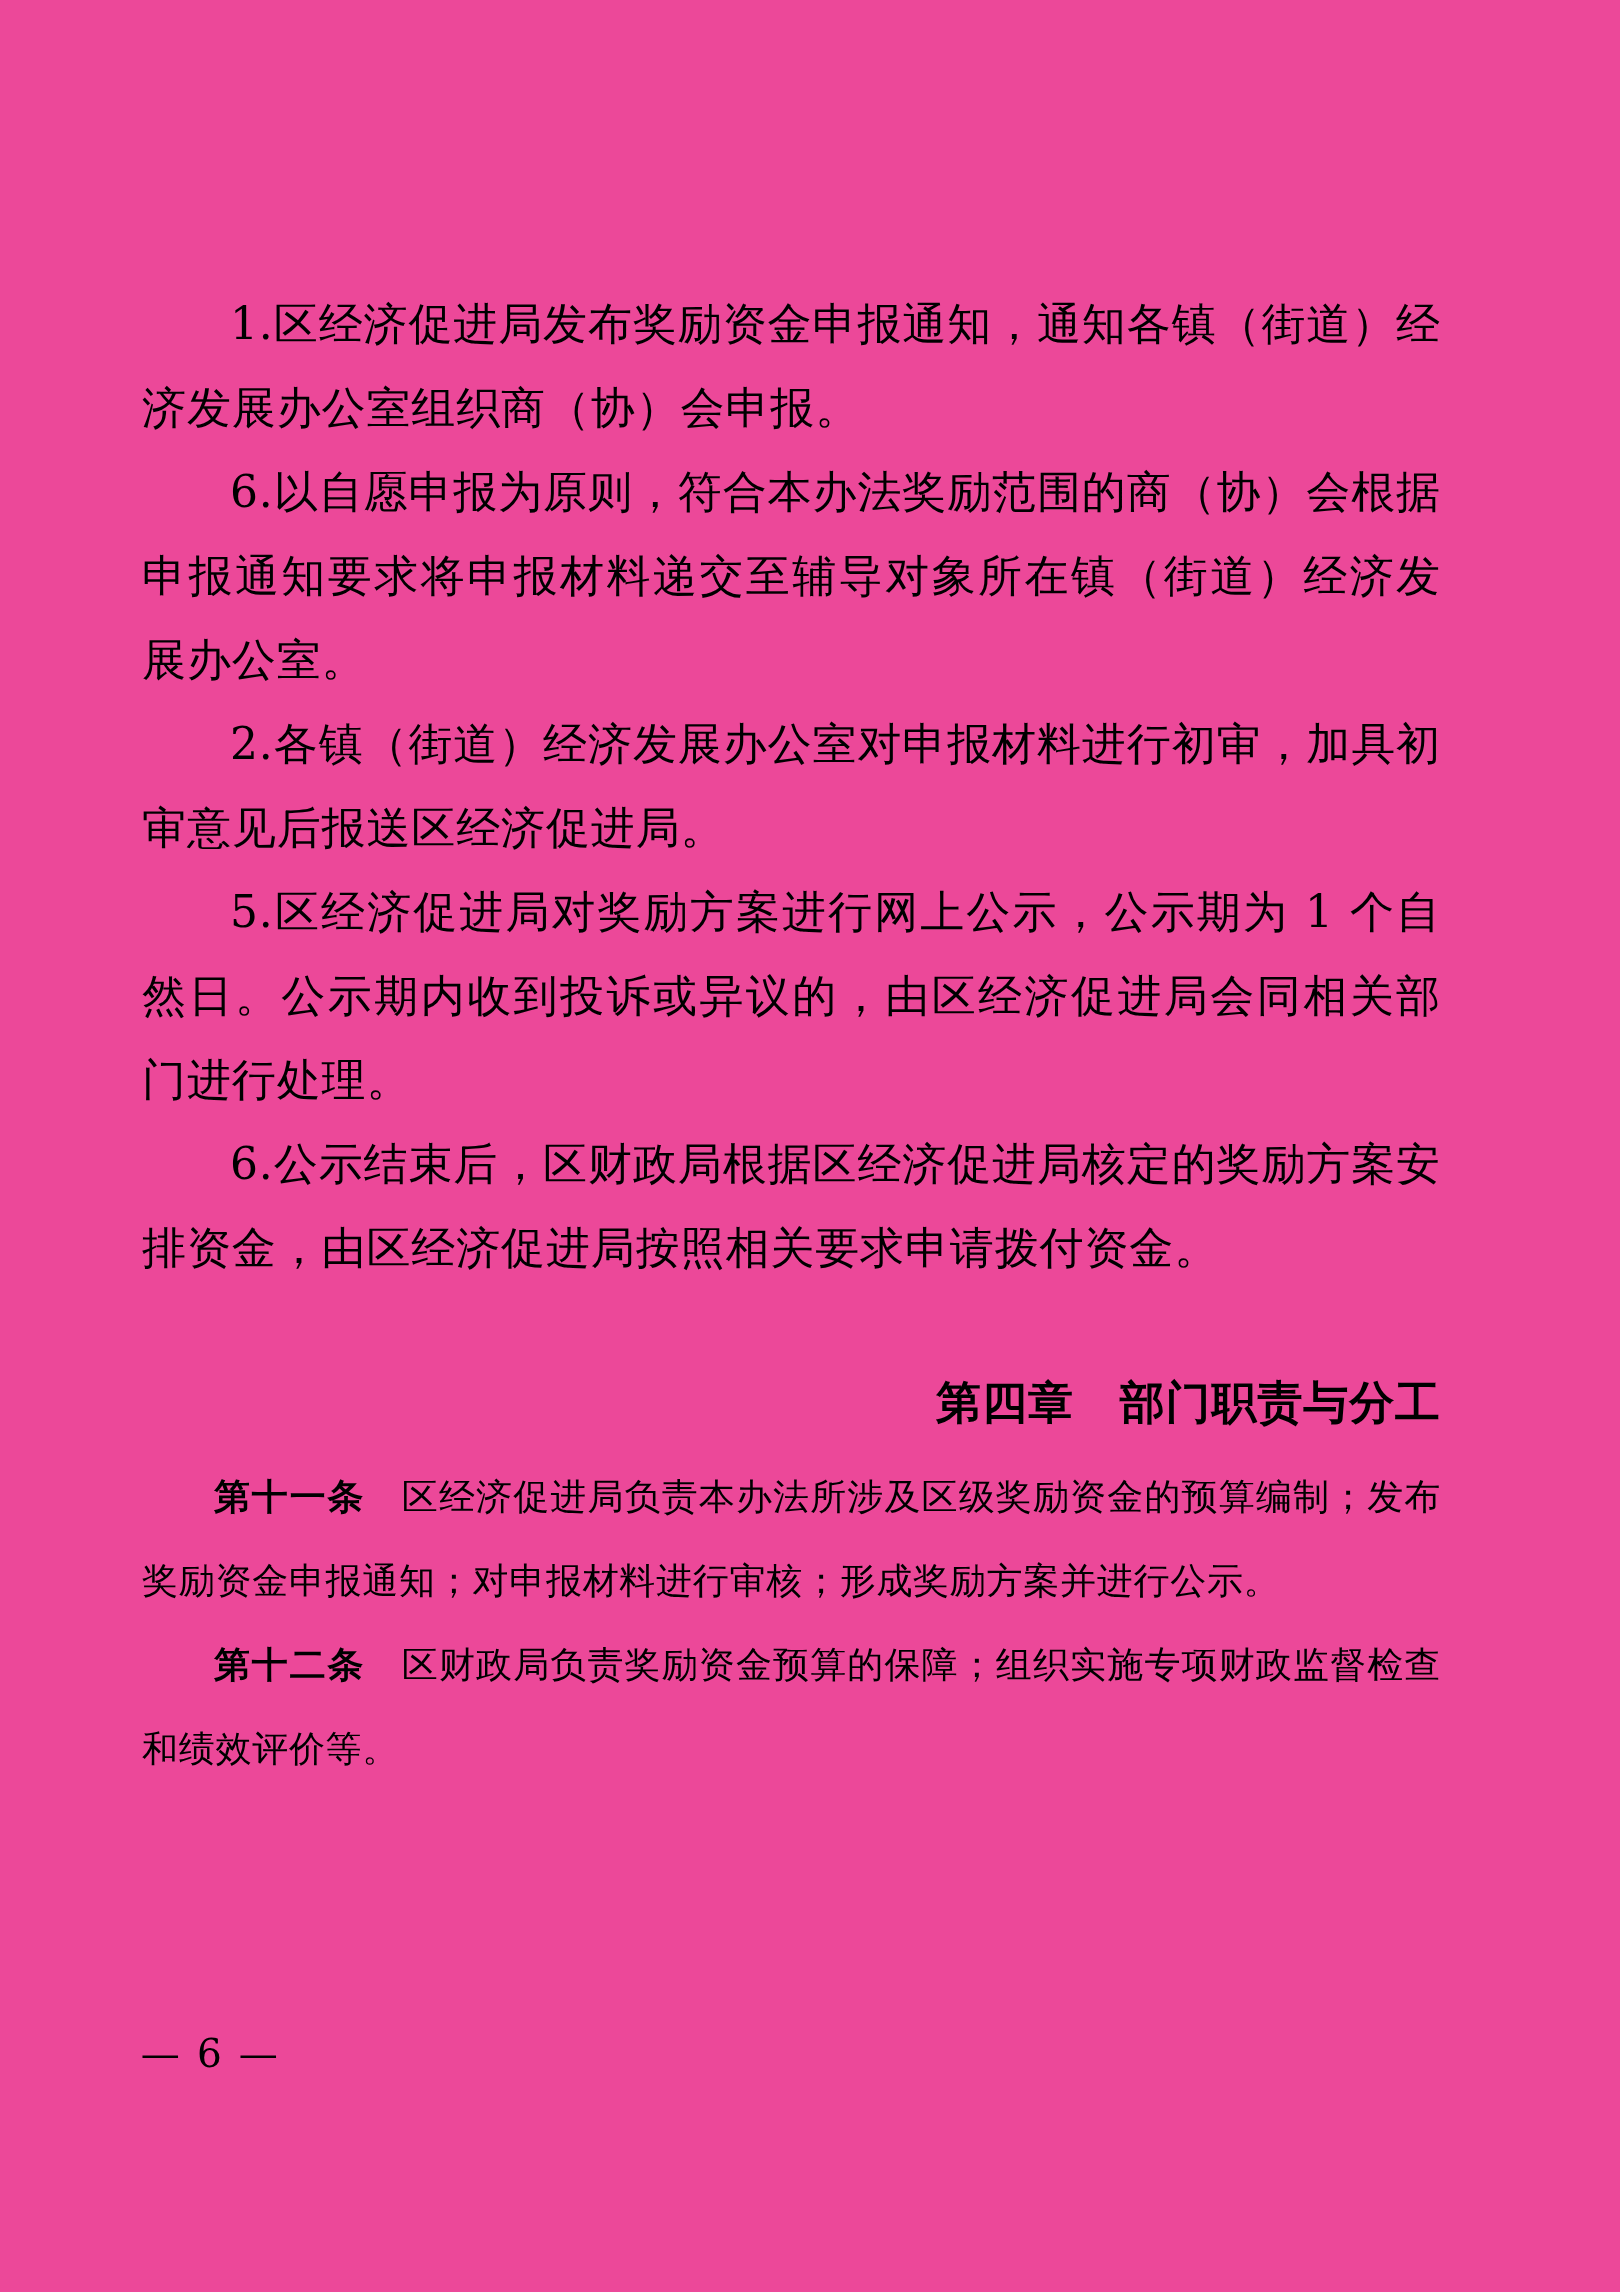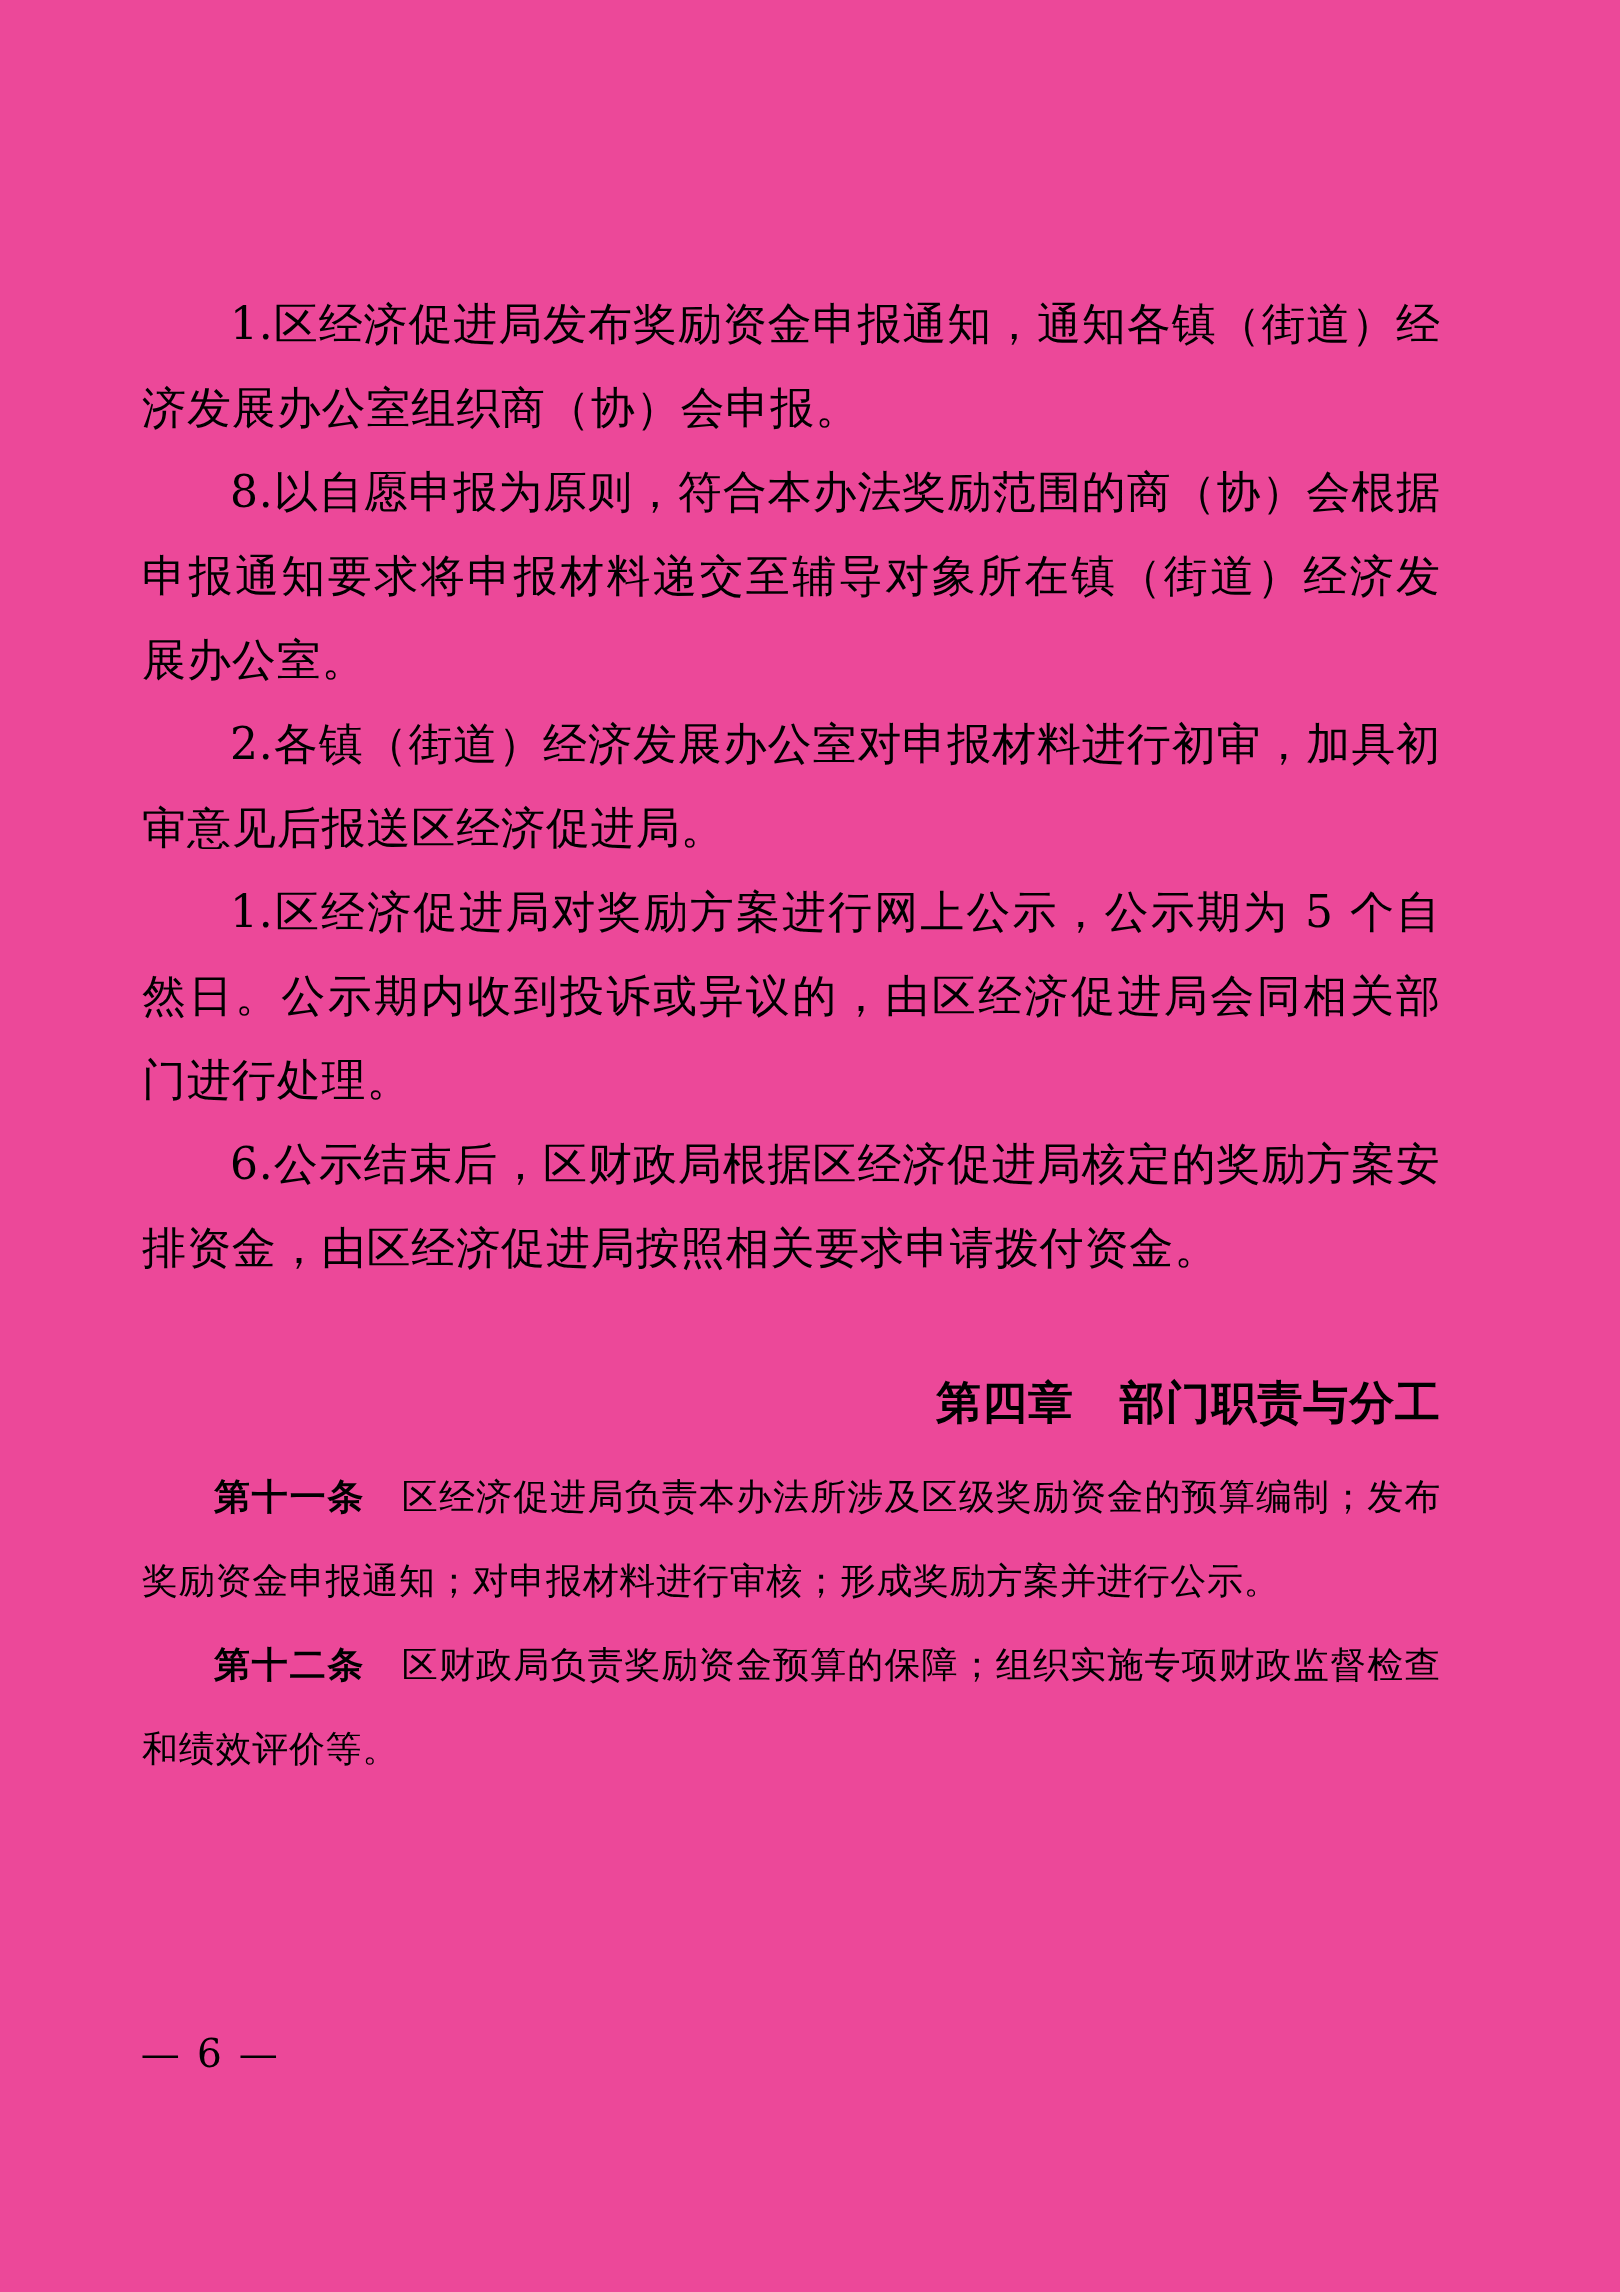--- a/index.html
+++ b/index.html
@@ -87,26 +87,26 @@
 </style>
 </head>
 <body>
 
 <div class="page">
 
   <div class="content">
 
     <p class="para">1.区经济促进局发布奖励资金申报通知，通知各镇（街道）经济发展办公室组织商（协）会申报。</p>
 
-    <p class="para">8.以自愿申报为原则，符合本办法奖励范围的商（协）会根据申报通知要求将申报材料递交至辅导对象所在镇（街道）经济发展办公室。</p>
+    <p class="para">6.以自愿申报为原则，符合本办法奖励范围的商（协）会根据申报通知要求将申报材料递交至辅导对象所在镇（街道）经济发展办公室。</p>
 
     <p class="para">2.各镇（街道）经济发展办公室对申报材料进行初审，加具初审意见后报送区经济促进局。</p>
 
 
-    <p class="para">1.区经济促进局对奖励方案进行网上公示，公示期为 5 个自然日。公示期内收到投诉或异议的，由区经济促进局会同相关部门进行处理。</p>
+    <p class="para">5.区经济促进局对奖励方案进行网上公示，公示期为 1 个自然日。公示期内收到投诉或异议的，由区经济促进局会同相关部门进行处理。</p>
 
     <p class="para">6.公示结束后，区财政局根据区经济促进局核定的奖励方案安排资金，由区经济促进局按照相关要求申请拨付资金。</p>
 
     <div class="spacer-before-heading"></div>
 
     <h2 class="chapter-heading">第四章　部门职责与分工</h2>
 
     <div class="spacer-after-heading"></div>
 
     <p class="article"><span class="article-label">第十一条</span><span class="article-gap"></span><span>区经济促进局负责本办法所涉及区级奖励资金的预算编制；发布奖励资金申报通知；对申报材料进行审核；形成奖励方案并进行公示。</span></p>

